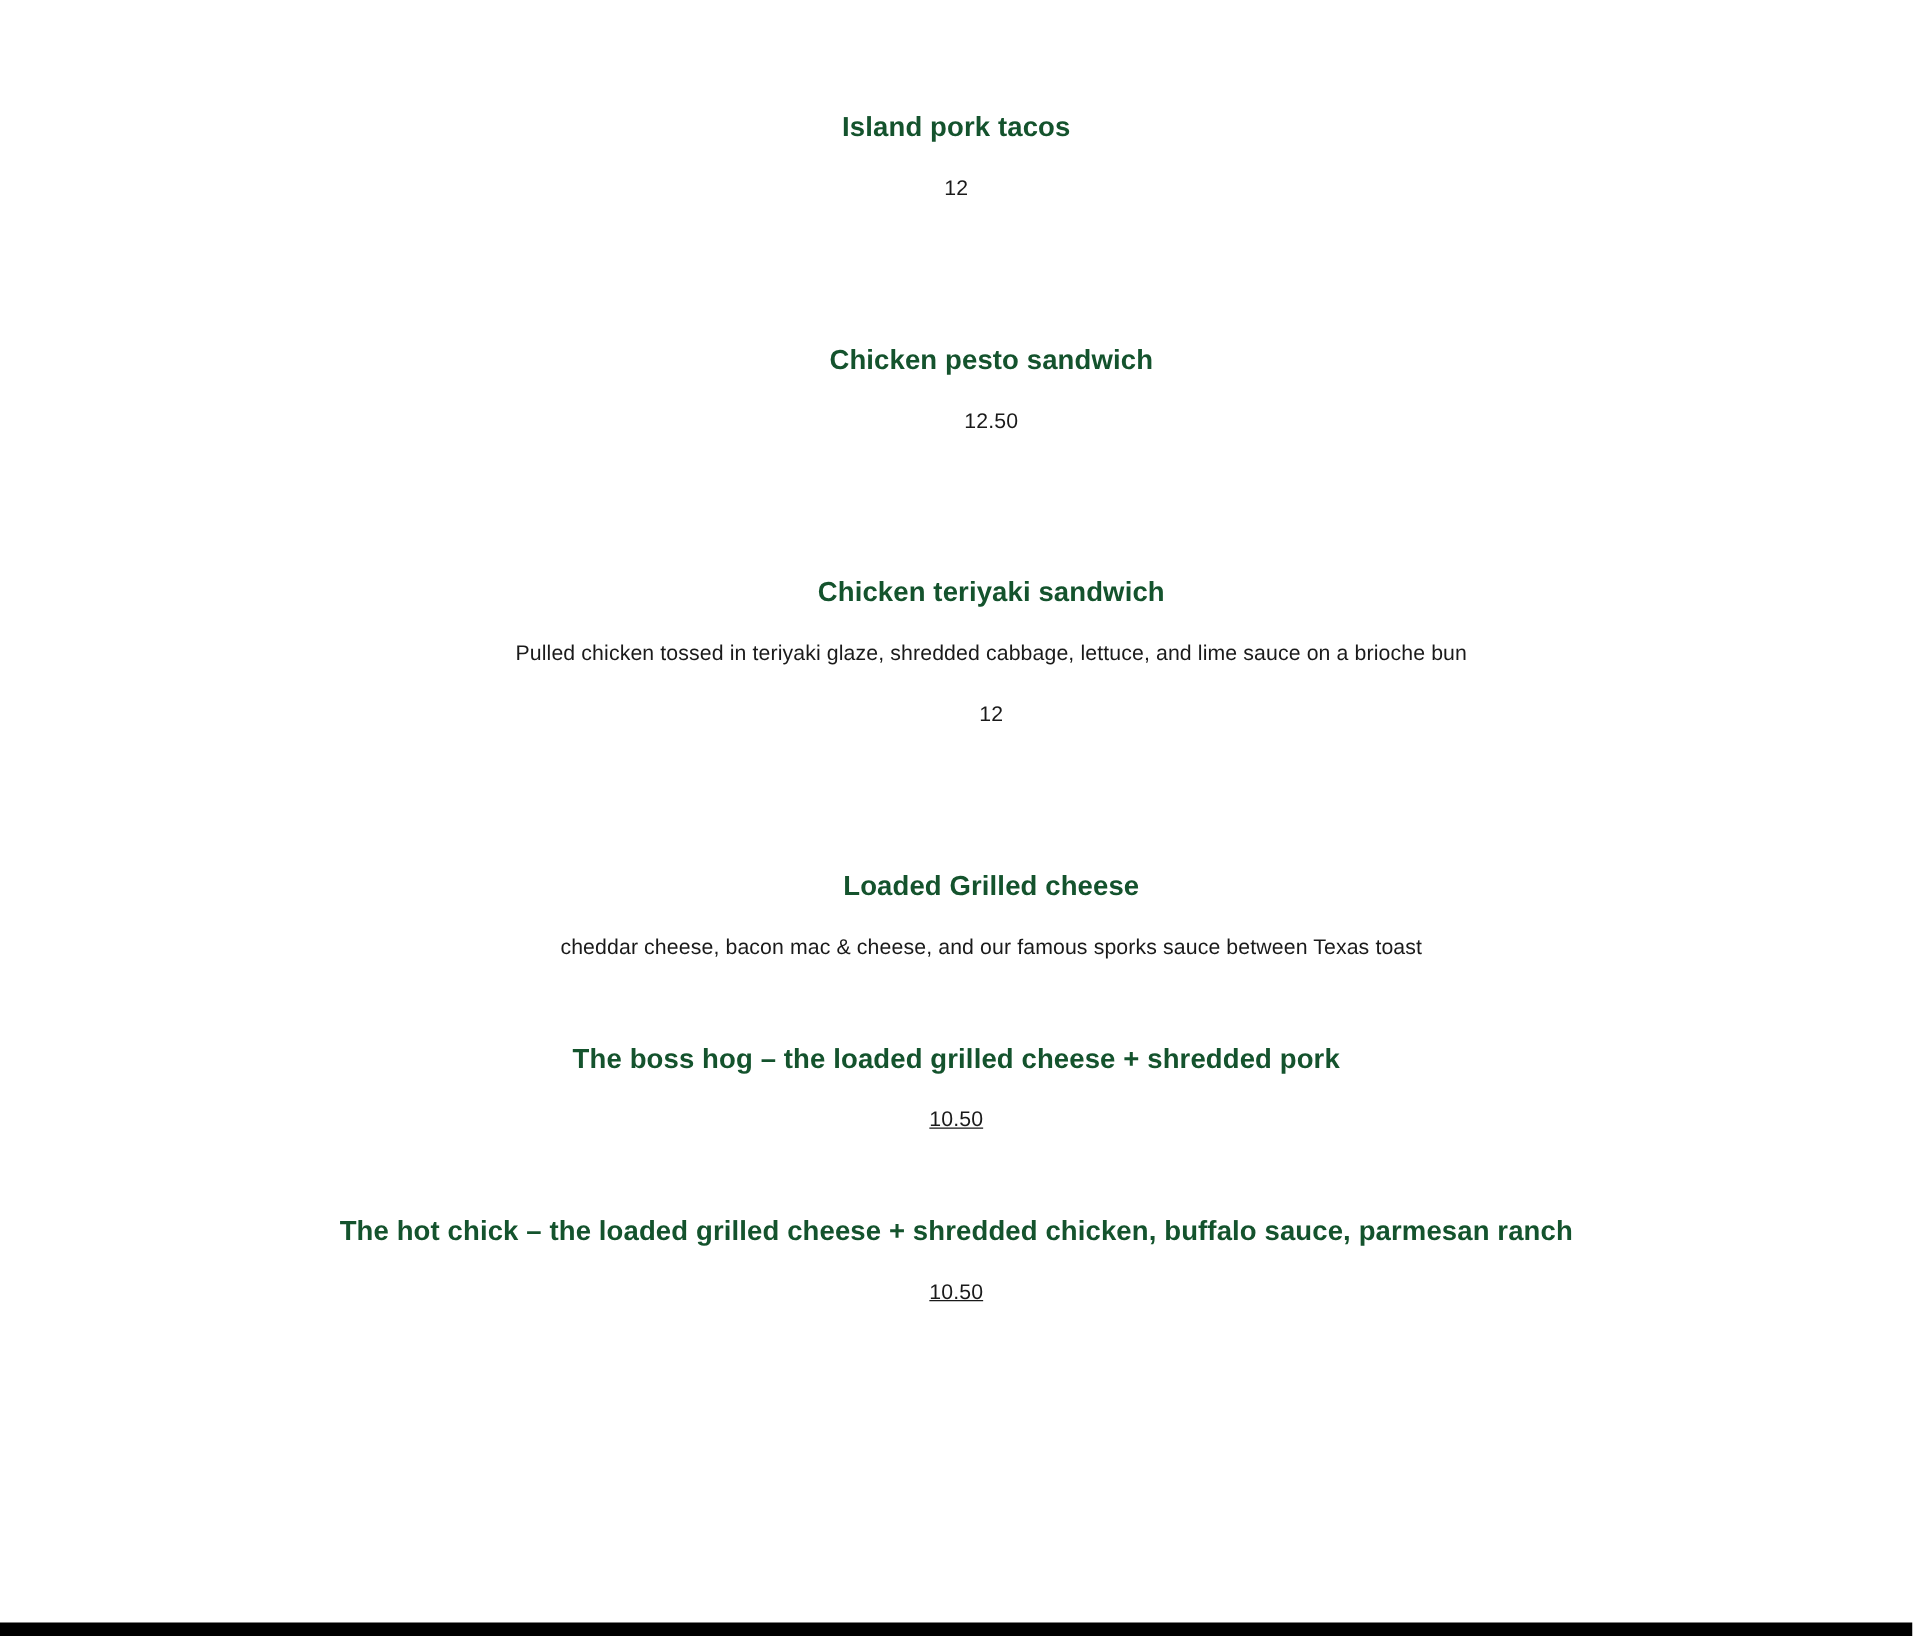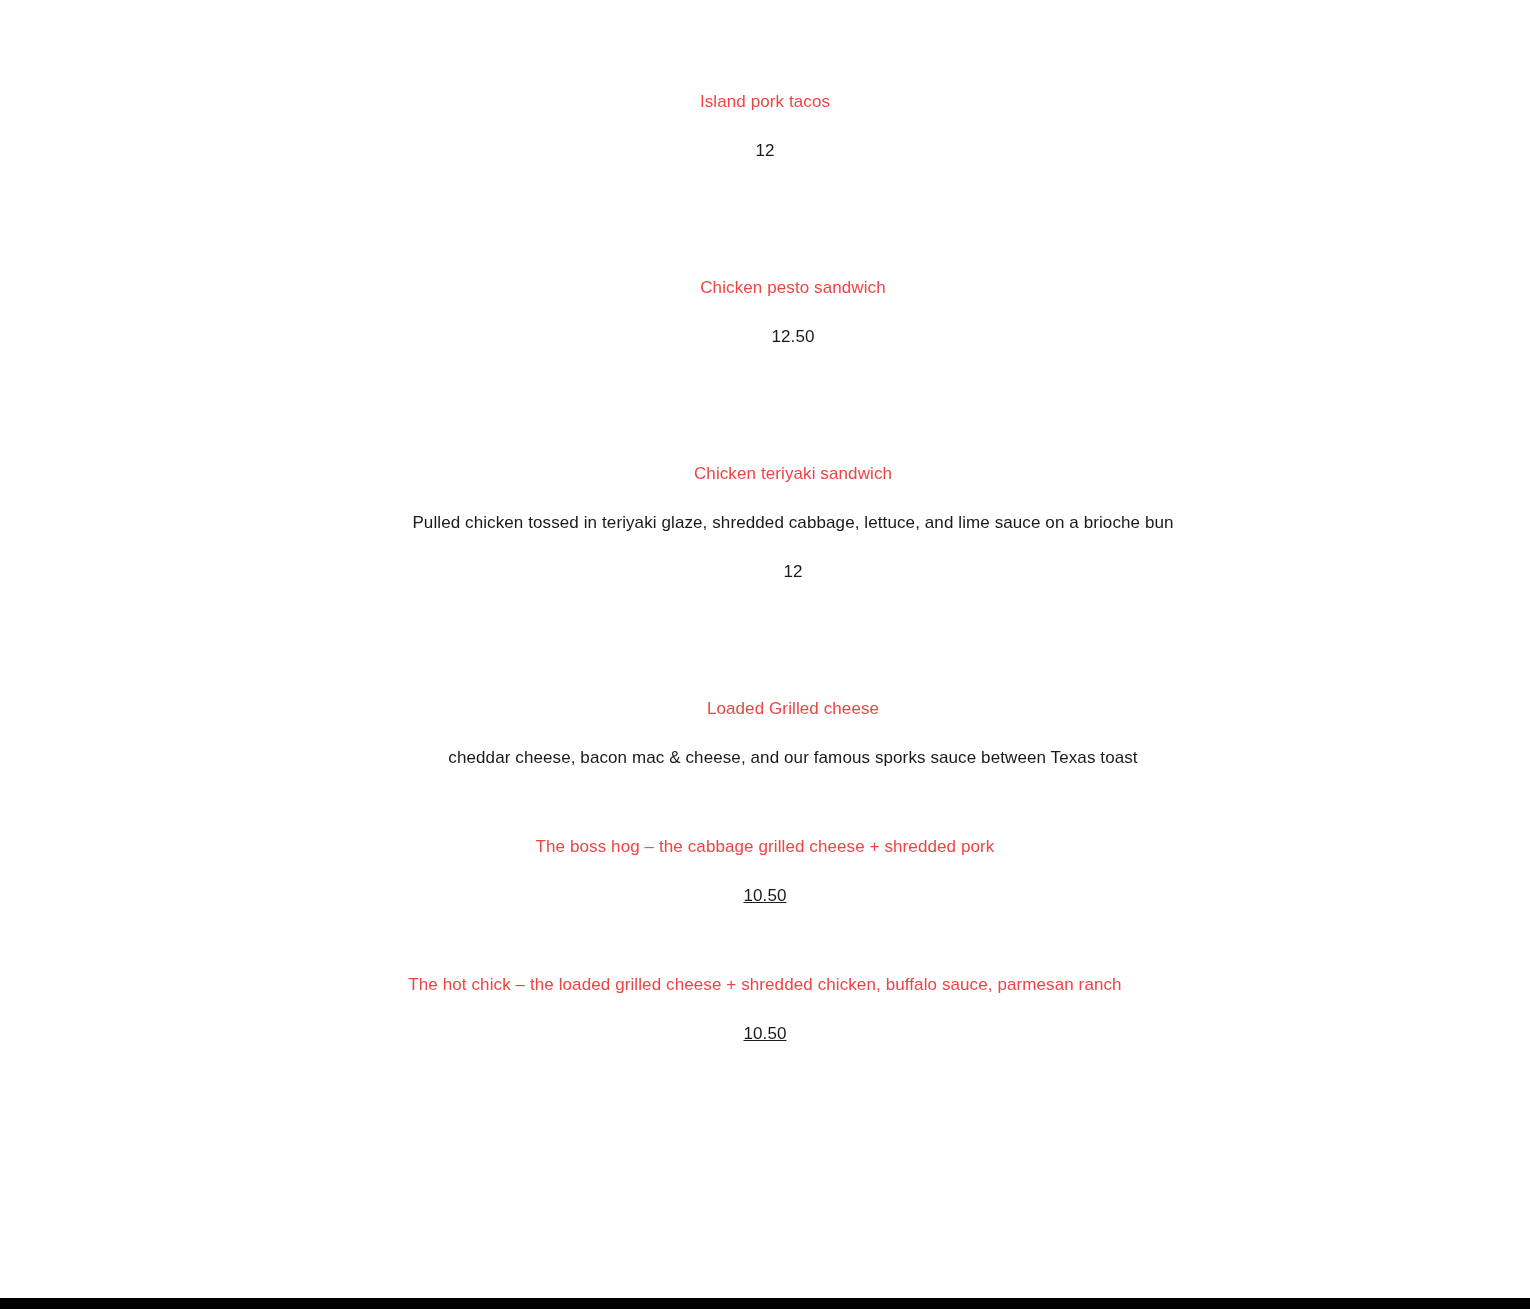--- a/index.html
+++ b/index.html
@@ -29,24 +29,24 @@
   .menu-list {
     width: 1530px;
   }
 
   .menu-item {
     width: 100%;
     text-align: center;
   }
 
   .item-title {
-    font-size: 17px;
-    font-weight: 400;
+    font-size: 22px;
+    font-weight: 700;
     line-height: 20px;
-    color: #ef4444;
+    color: #14532d;
     letter-spacing: 0.1px;
   }
 
   .item-desc {
     font-size: 17px;
     font-weight: 400;
     line-height: 20px;
     color: #1a1a1a;
     letter-spacing: 0.1px;
     margin-top: 29px;
@@ -98,21 +98,21 @@
       <div class="item-desc">Pulled chicken tossed in teriyaki glaze, shredded cabbage, lettuce, and lime sauce on a brioche bun</div>
       <div class="item-price">12</div>
     </div>
 
     <div class="menu-item gap-large">
       <div class="item-title">Loaded Grilled cheese</div>
       <div class="item-desc">cheddar cheese, bacon mac &amp; cheese, and our famous sporks sauce between Texas toast</div>
     </div>
 
     <div class="menu-item gap-small">
-      <div class="item-title">The boss hog – the cabbage grilled cheese + shredded pork</div>
+      <div class="item-title">The boss hog – the loaded grilled cheese + shredded pork</div>
       <div class="item-price tight">10.50</div>
     </div>
 
     <div class="menu-item gap-small">
       <div class="item-title">The hot chick – the loaded grilled cheese + shredded chicken, buffalo sauce, parmesan ranch</div>
       <div class="item-price tight">10.50</div>
     </div>
 
   </div>
 </div>

